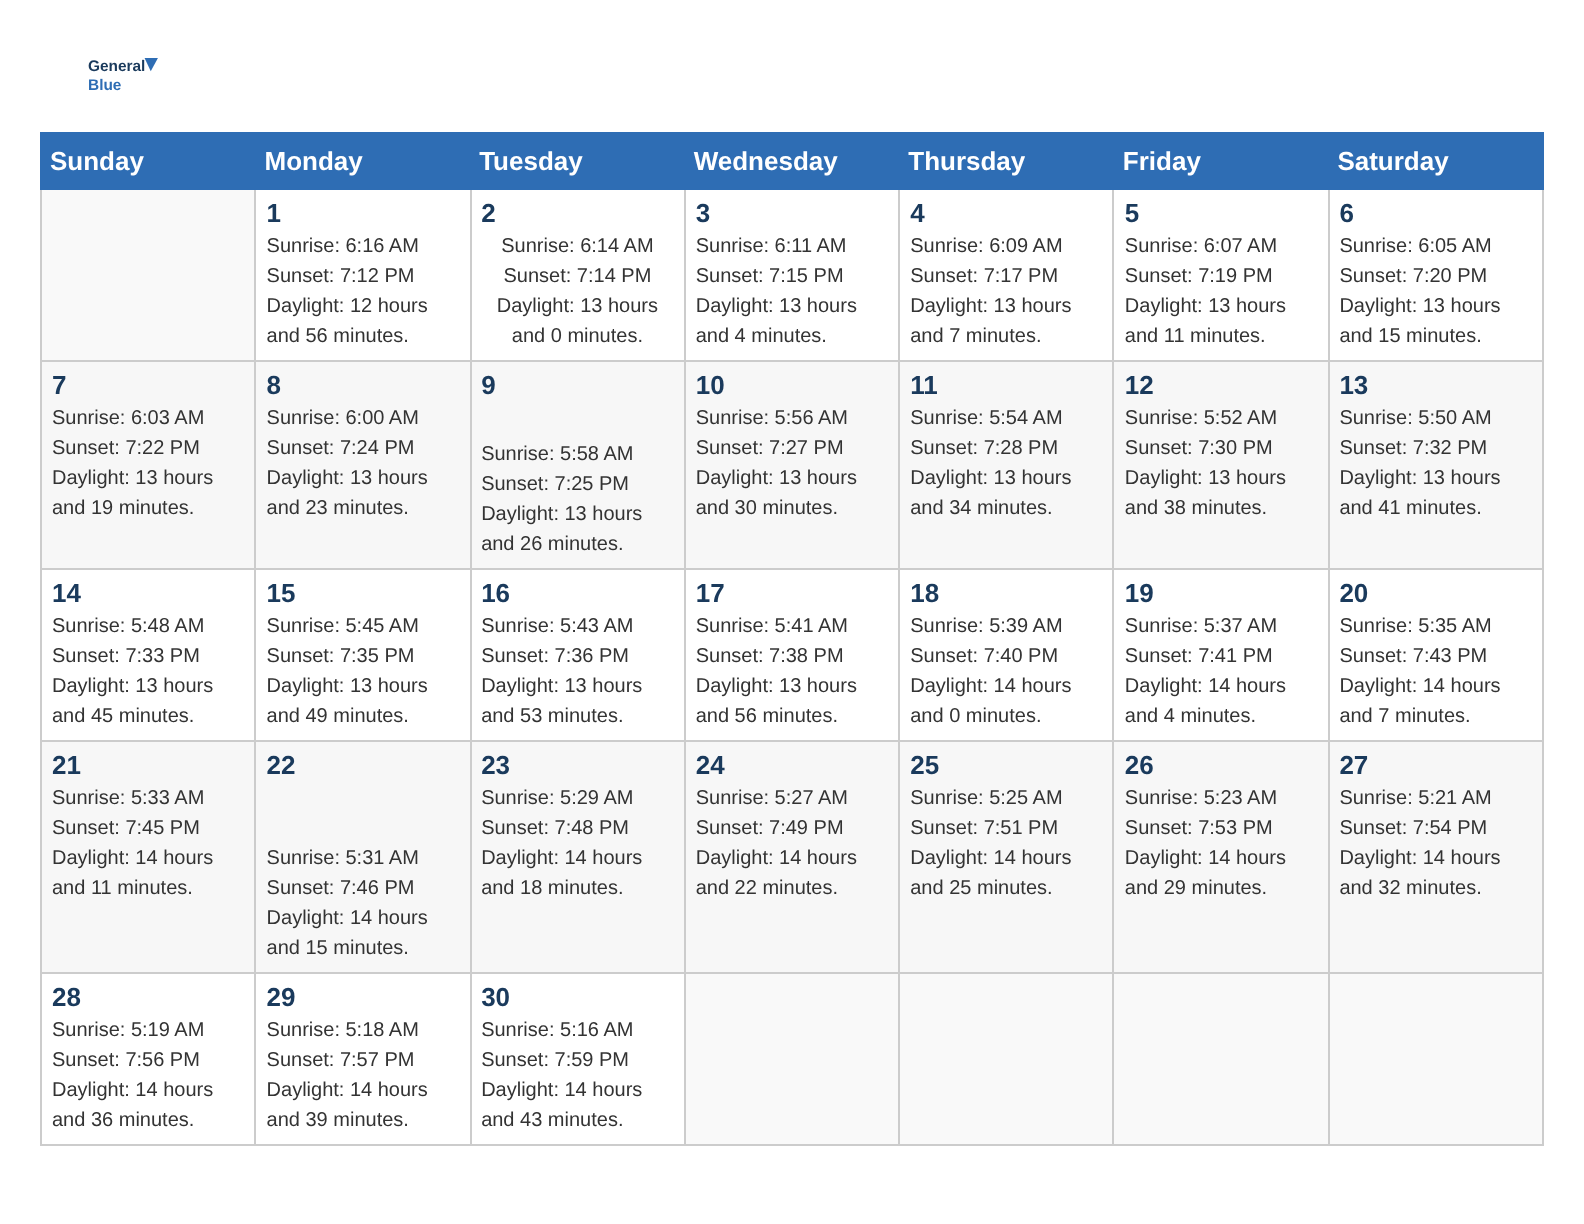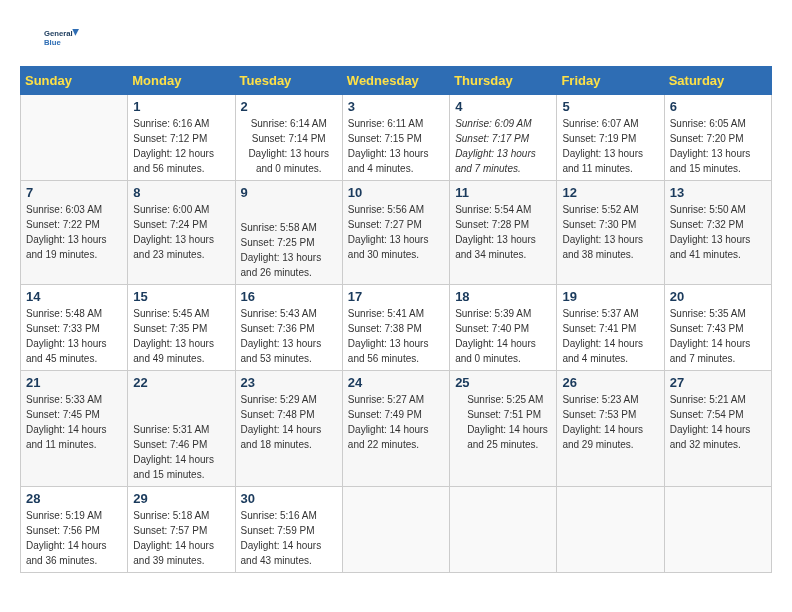--- a/index.html
+++ b/index.html
@@ -38,21 +38,21 @@
       font-size: 16px;
       color: #333;
     }
     table {
       width: 100%;
       border-collapse: collapse;
       table-layout: fixed;
     }
     thead tr th {
       background-color: #2e6db4;
-      color: #fde047;
+      color: #ffffff;
       font-size: 13px;
       font-weight: bold;
       padding: 6px 4px;
       text-align: left;
       border: 1px solid #2e6db4;
     }
     tbody tr td {
       border: 1px solid #ccc;
       vertical-align: top;
       padding: 4px 5px;
@@ -126,21 +126,21 @@
         </td>
         <td>
           <span class="day-number">3</span>
           <div class="day-info" style="white-space: pre-line;">Sunrise: 6:11 AM
 Sunset: 7:15 PM
 Daylight: 13 hours
 and 4 minutes.</div>
         </td>
         <td>
           <span class="day-number">4</span>
-          <div class="day-info" style="white-space: pre-line; font-style: italic;">Sunrise: 6:09 AM
+          <div class="day-info" style="white-space: pre-line;">Sunrise: 6:09 AM
 Sunset: 7:17 PM
 Daylight: 13 hours
 and 7 minutes.</div>
         </td>
         <td>
           <span class="day-number">5</span>
           <div class="day-info" style="white-space: pre-line;">Sunrise: 6:07 AM
 Sunset: 7:19 PM
 Daylight: 13 hours
 and 11 minutes.</div>
@@ -279,21 +279,21 @@
         </td>
         <td>
           <span class="day-number">24</span>
           <div class="day-info" style="white-space: pre-line;">Sunrise: 5:27 AM
 Sunset: 7:49 PM
 Daylight: 14 hours
 and 22 minutes.</div>
         </td>
         <td>
           <span class="day-number">25</span>
-          <div class="day-info" style="white-space: pre-line; margin-left: 12px;">Sunrise: 5:25 AM
+          <div class="day-info" style="white-space: pre-line;">Sunrise: 5:25 AM
 Sunset: 7:51 PM
 Daylight: 14 hours
 and 25 minutes.</div>
         </td>
         <td>
           <span class="day-number">26</span>
           <div class="day-info" style="white-space: pre-line;">Sunrise: 5:23 AM
 Sunset: 7:53 PM
 Daylight: 14 hours
 and 29 minutes.</div>

